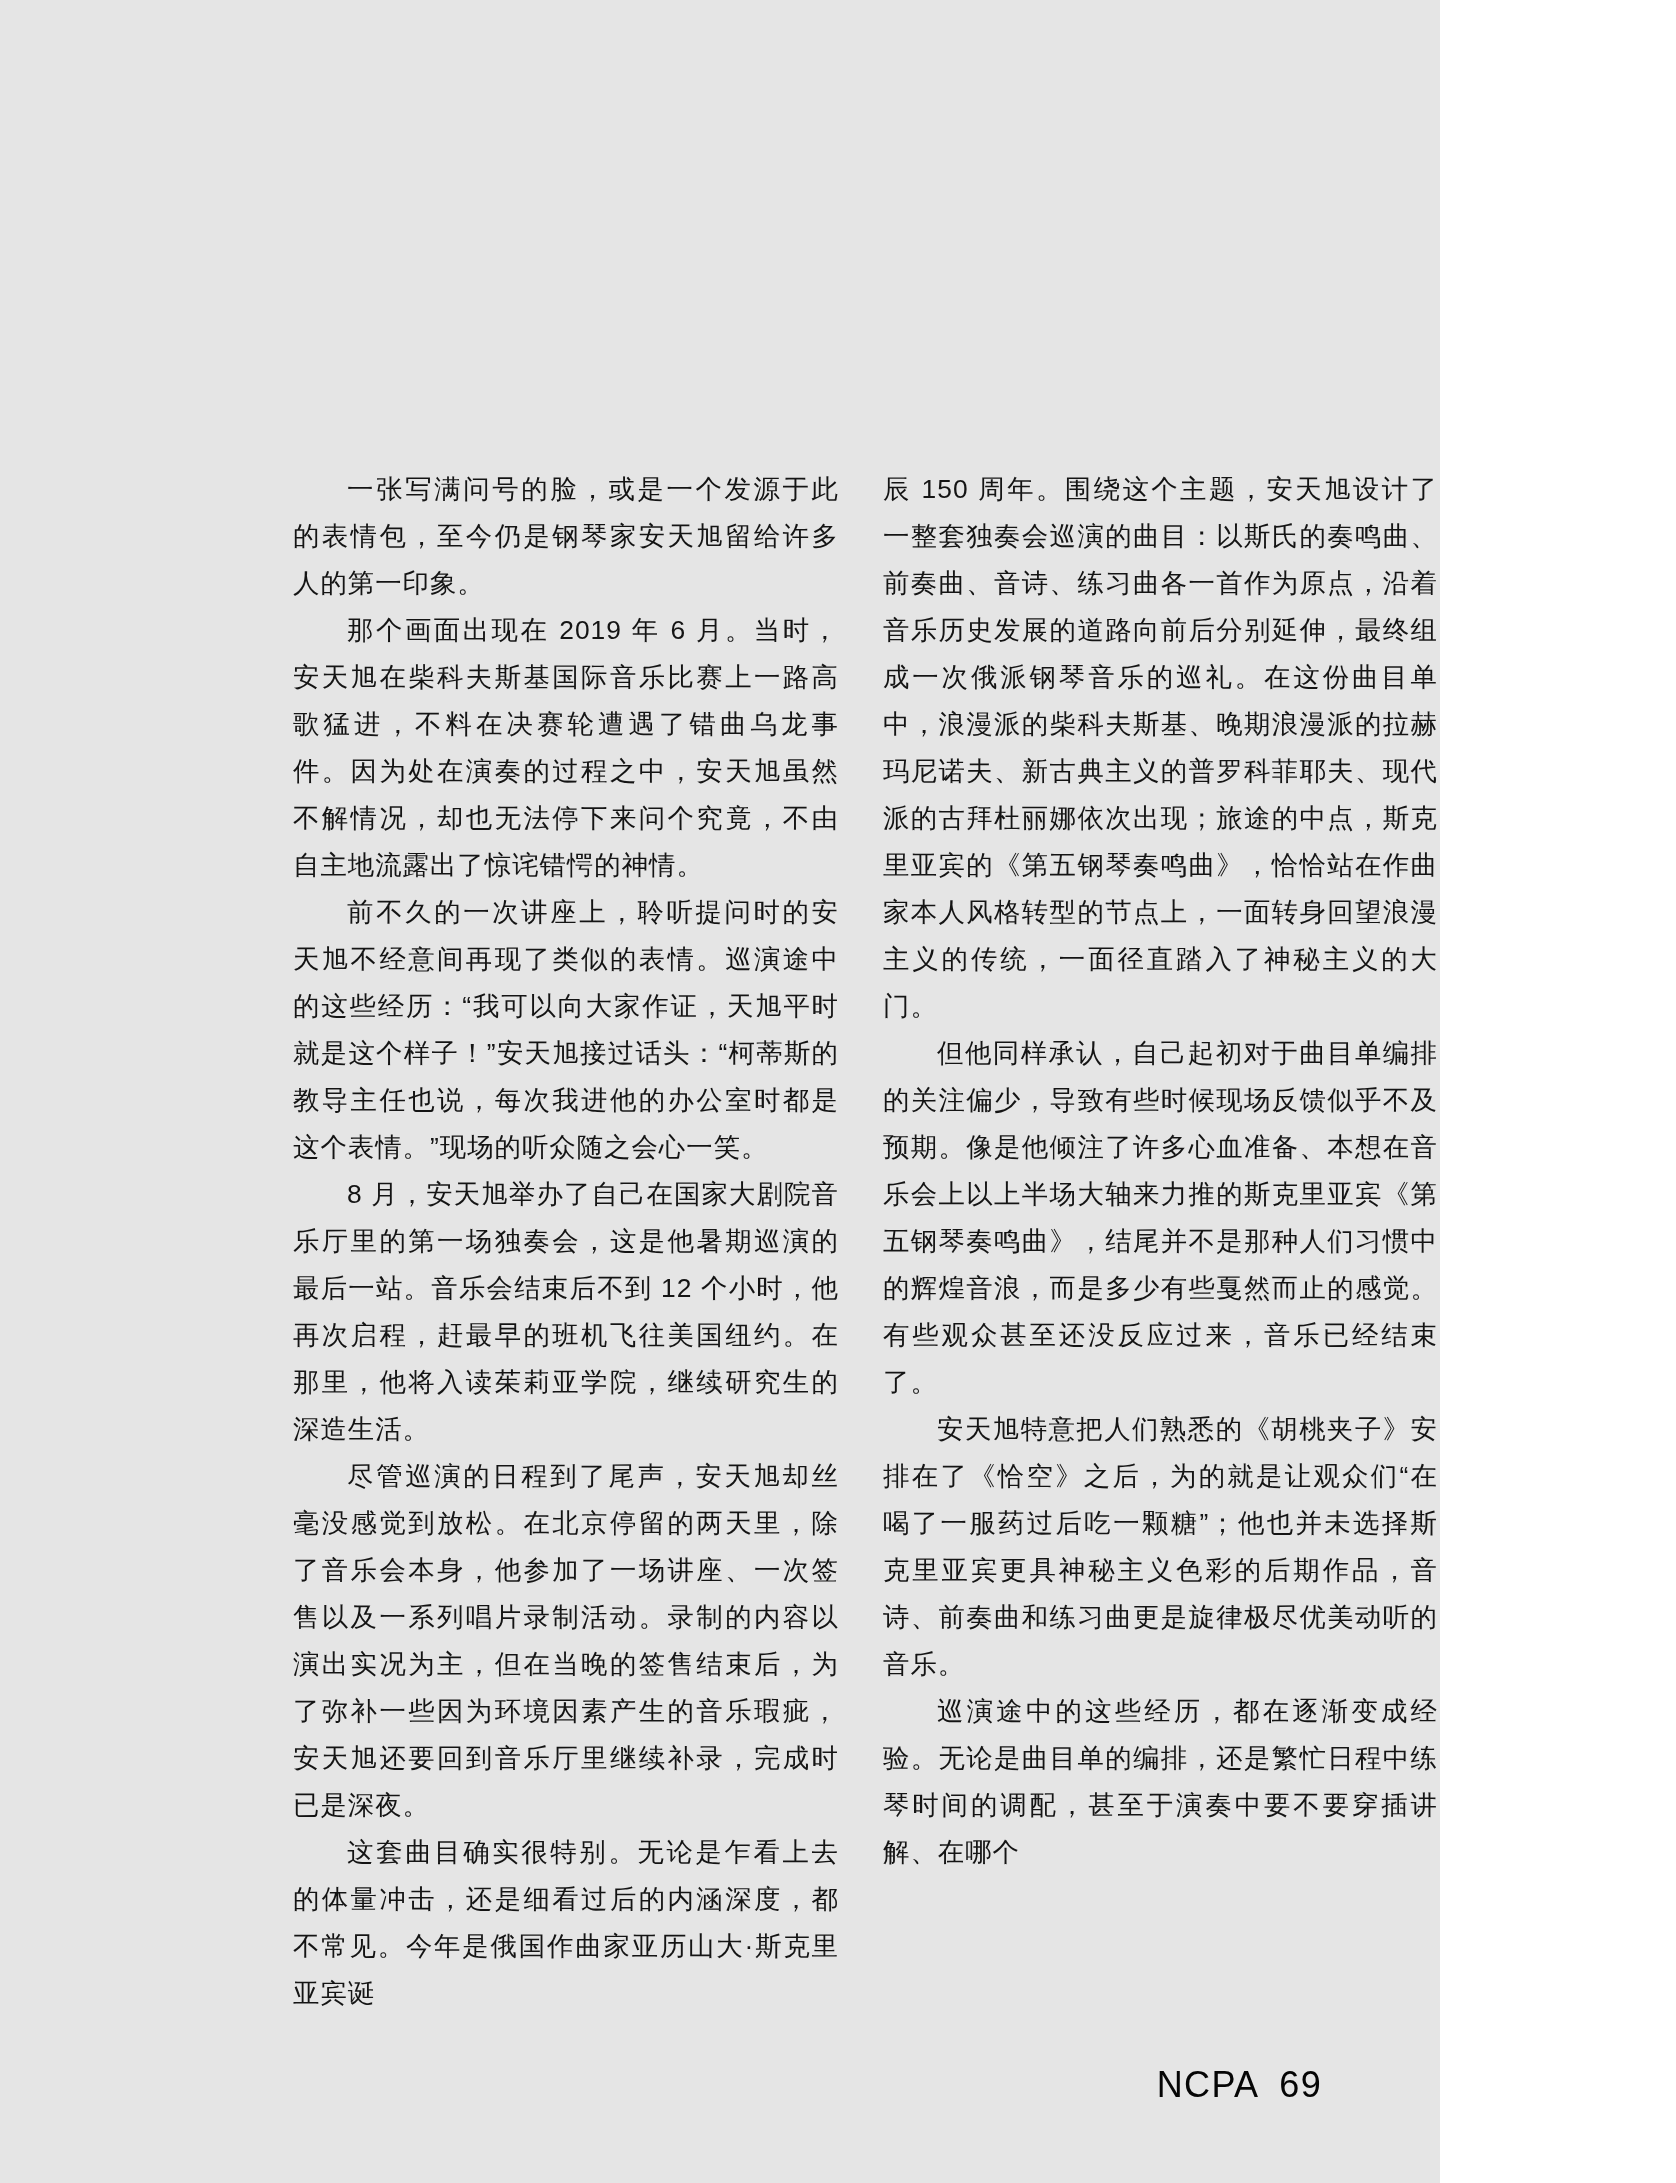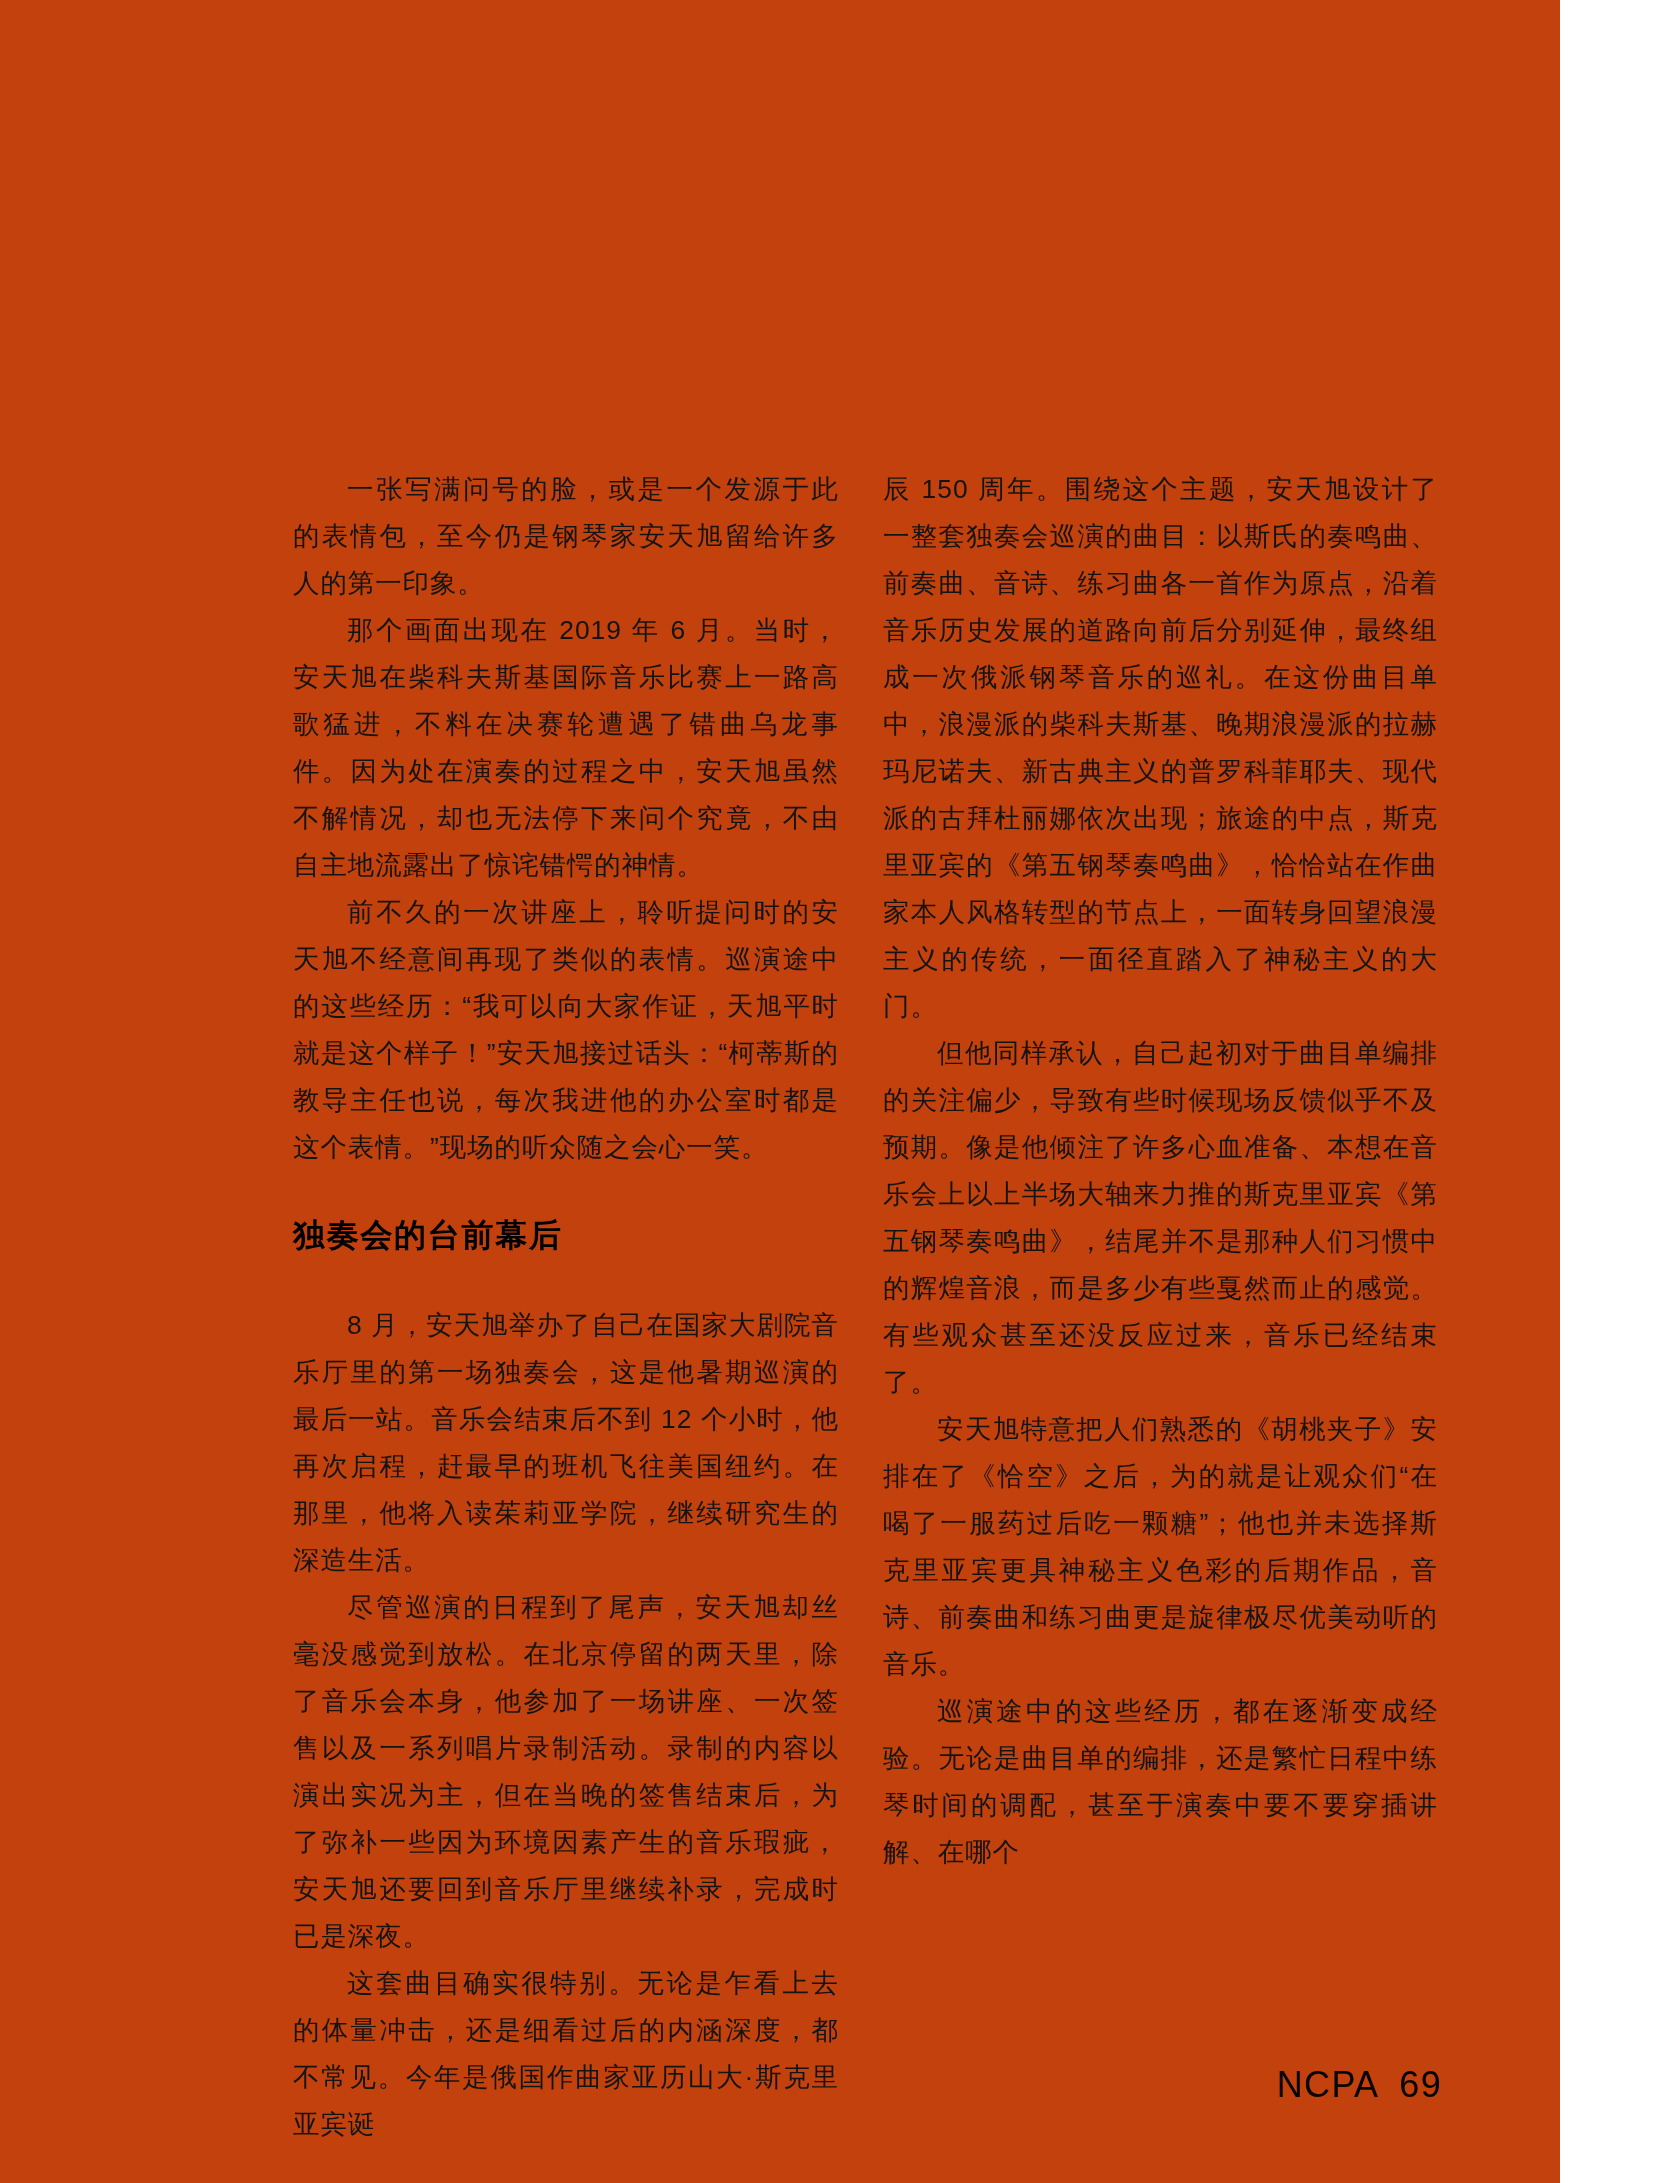--- a/index.html
+++ b/index.html
@@ -2,23 +2,23 @@
 <html style="font-size:10.6px"><head>
 <meta charset="utf-8">
 <style>
   html, body {
     margin: 0;
     padding: 0;
     background: #ffffff;
   }
   .page {
     position: relative;
-    width: 1560px;
+    width: 1440px;
     height: 2183px;
-    background: #c2410c;
+    background: #e5e5e5;
     overflow: hidden;
     font-family: "Liberation Sans", "DejaVu Sans", sans-serif;
     color: #121212;
     text-decoration: underline;
   }
   .column {
     position: absolute;
     top: 466px;
     font-size: 26.4px;
     line-height: 47px;
@@ -66,21 +66,20 @@
 </style>
 </head>
 <body>
 
 <div class="page">
 
   <div class="column column-left">
     <p class="indent">一张写满问号的脸，或是一个发源于此的表情包，至今仍是钢琴家安天旭留给许多人的第一印象。</p>
     <p class="indent">那个画面出现在 2019 年 6 月。当时，安天旭在柴科夫斯基国际音乐比赛上一路高歌猛进，不料在决赛轮遭遇了错曲乌龙事件。因为处在演奏的过程之中，安天旭虽然不解情况，却也无法停下来问个究竟，不由自主地流露出了惊诧错愕的神情。</p>
     <p class="indent">前不久的一次讲座上，聆听提问时的安天旭不经意间再现了类似的表情。巡演途中的这些经历：“我可以向大家作证，天旭平时就是这个样子！”安天旭接过话头：“柯蒂斯的教导主任也说，每次我进他的办公室时都是这个表情。”现场的听众随之会心一笑。</p>
-    <h2 class="section-heading">独奏会的台前幕后</h2>
     <p class="indent">8 月，安天旭举办了自己在国家大剧院音乐厅里的第一场独奏会，这是他暑期巡演的最后一站。音乐会结束后不到 12 个小时，他再次启程，赶最早的班机飞往美国纽约。在那里，他将入读茱莉亚学院，继续研究生的深造生活。</p>
     <p class="indent">尽管巡演的日程到了尾声，安天旭却丝毫没感觉到放松。在北京停留的两天里，除了音乐会本身，他参加了一场讲座、一次签售以及一系列唱片录制活动。录制的内容以演出实况为主，但在当晚的签售结束后，为了弥补一些因为环境因素产生的音乐瑕疵，安天旭还要回到音乐厅里继续补录，完成时已是深夜。</p>
     <p class="indent">这套曲目确实很特别。无论是乍看上去的体量冲击，还是细看过后的内涵深度，都不常见。今年是俄国作曲家亚历山大·斯克里亚宾诞</p>
   </div>
 
   <div class="column column-right">
     <p>辰 150 周年。围绕这个主题，安天旭设计了一整套独奏会巡演的曲目：以斯氏的奏鸣曲、前奏曲、音诗、练习曲各一首作为原点，沿着音乐历史发展的道路向前后分别延伸，最终组成一次俄派钢琴音乐的巡礼。在这份曲目单中，浪漫派的柴科夫斯基、晚期浪漫派的拉赫玛尼诺夫、新古典主义的普罗科菲耶夫、现代派的古拜杜丽娜依次出现；旅途的中点，斯克里亚宾的《第五钢琴奏鸣曲》，恰恰站在作曲家本人风格转型的节点上，一面转身回望浪漫主义的传统，一面径直踏入了神秘主义的大门。</p>
     <p class="indent">但他同样承认，自己起初对于曲目单编排的关注偏少，导致有些时候现场反馈似乎不及预期。像是他倾注了许多心血准备、本想在音乐会上以上半场大轴来力推的斯克里亚宾《第五钢琴奏鸣曲》，结尾并不是那种人们习惯中的辉煌音浪，而是多少有些戛然而止的感觉。有些观众甚至还没反应过来，音乐已经结束了。</p>
     <p class="indent">安天旭特意把人们熟悉的《胡桃夹子》安排在了《恰空》之后，为的就是让观众们“在喝了一服药过后吃一颗糖”；他也并未选择斯克里亚宾更具神秘主义色彩的后期作品，音诗、前奏曲和练习曲更是旋律极尽优美动听的音乐。</p>
     <p class="indent">巡演途中的这些经历，都在逐渐变成经验。无论是曲目单的编排，还是繁忙日程中练琴时间的调配，甚至于演奏中要不要穿插讲解、在哪个</p>

